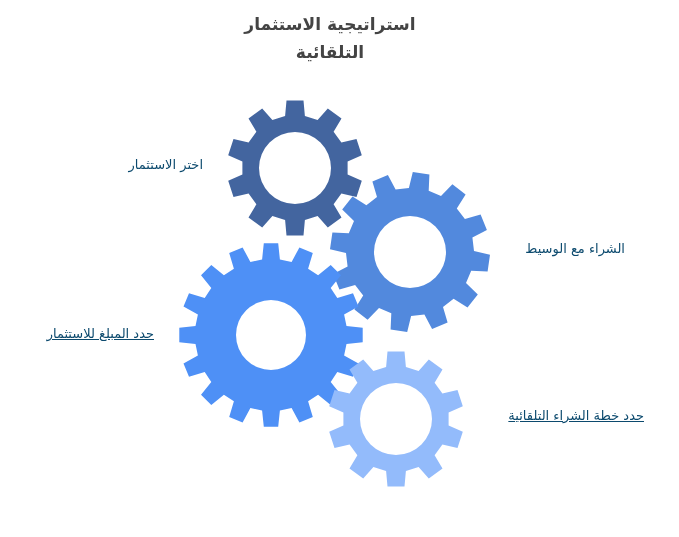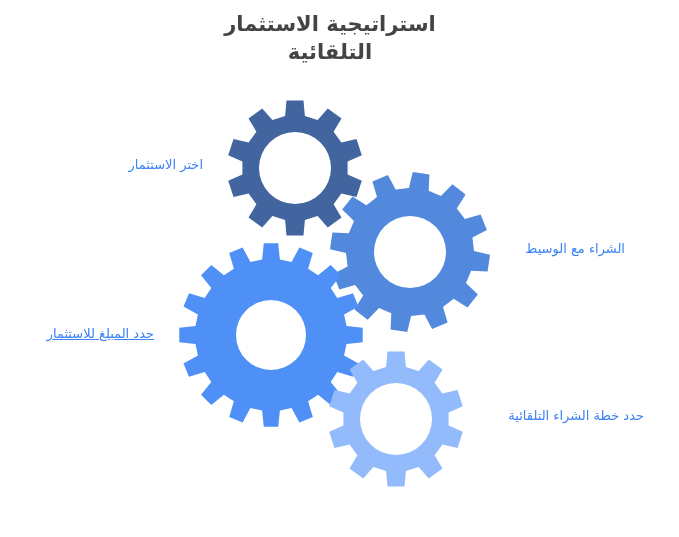--- a/index.html
+++ b/index.html
@@ -1,20 +1,20 @@
 <!DOCTYPE html>
 <html><head>
 <meta charset="utf-8">
 <style>
   html, body { margin: 0; padding: 0; background: #ffffff; }
   body { width: 679px; height: 537px; position: relative; overflow: hidden;
          font-family: "DejaVu Sans", "Liberation Sans", sans-serif; }
   .title { position: absolute; left: 190px; width: 280px; text-align: center;
-           font-weight: bold; font-size: 21px; color: #444444; line-height: 24px; direction: rtl; }
-  .label { position: absolute; font-size: 13px; color: #3b82f6; direction: rtl; white-space: nowrap; }
+           font-weight: bold; font-size: 17px; color: #444444; line-height: 24px; direction: rtl; }
+  .label { position: absolute; font-size: 13px; color: #0c4a6e; direction: rtl; white-space: nowrap; }
   svg.gears { position: absolute; left: 0; top: 0; }
 </style>
 </head>
 <body>
 
 <div class="title" style="top:12px;">استراتيجية الاستثمار</div>
 <div class="title" style="top:40px;">التلقائية</div>
 
 <svg class="gears" width="679" height="537">
   <g id="gear-0">
@@ -27,13 +27,13 @@
       <path d="M262.1 259.5 L263.8 243.3 L278.2 243.3 L279.9 259.5 L291.6 261.9 L299.4 247.5 L312.8 253.0 L308.1 268.7 L318.1 275.3 L330.7 265.0 L341.0 275.3 L330.7 287.9 L337.3 297.9 L353.0 293.2 L358.5 306.6 L344.1 314.4 L346.5 326.1 L362.7 327.8 L362.7 342.2 L346.5 343.9 L344.1 355.6 L358.5 363.4 L353.0 376.8 L337.3 372.1 L330.7 382.1 L341.0 394.7 L330.7 405.0 L318.1 394.7 L308.1 401.3 L312.8 417.0 L299.4 422.5 L291.6 408.1 L279.9 410.5 L278.2 426.7 L263.8 426.7 L262.1 410.5 L250.4 408.1 L242.6 422.5 L229.2 417.0 L233.9 401.3 L223.9 394.7 L211.3 405.0 L201.0 394.7 L211.3 382.1 L204.7 372.1 L189.0 376.8 L183.5 363.4 L197.9 355.6 L195.5 343.9 L179.3 342.2 L179.3 327.8 L195.5 326.1 L197.9 314.4 L183.5 306.6 L189.0 293.2 L204.7 297.9 L211.3 287.9 L201.0 275.3 L211.3 265.0 L223.9 275.3 L233.9 268.7 L229.2 253.0 L242.6 247.5 L250.4 261.9 Z M306 335 A35 35 0 1 0 236 335 A35 35 0 1 0 306 335 Z" fill="#4E90F6" fill-rule="evenodd"></path>
     </g>
   <g id="gear-3">
       <path d="M386.1 366.9 L387.5 351.5 L404.5 351.5 L405.9 366.9 L418.6 371.0 L428.8 359.4 L442.5 369.4 L434.6 382.7 L442.4 393.5 L457.5 390.0 L462.8 406.3 L448.6 412.4 L448.6 425.6 L462.8 431.7 L457.5 448.0 L442.4 444.5 L434.6 455.3 L442.5 468.6 L428.8 478.6 L418.6 467.0 L405.9 471.1 L404.5 486.5 L387.5 486.5 L386.1 471.1 L373.4 467.0 L363.2 478.6 L349.5 468.6 L357.4 455.3 L349.6 444.5 L334.5 448.0 L329.2 431.7 L343.4 425.6 L343.4 412.4 L329.2 406.3 L334.5 390.0 L349.6 393.5 L357.4 382.7 L349.5 369.4 L363.2 359.4 L373.4 371.0 Z M432 419 A36 36 0 1 0 360 419 A36 36 0 1 0 432 419 Z" fill="#93BBFB" fill-rule="evenodd"></path>
     </g>
 </svg>
 
 <div class="label" style="right:476px; top:157px;">اختر الاستثمار</div>
 <div class="label" style="right:54px; top:241px;">الشراء مع الوسيط</div>
 <div class="label" style="right:525px; top:326px;text-decoration:underline;">حدد المبلغ للاستثمار</div>
-<div class="label" style="right:35px; top:408px;">حدد خطة الشراء التلقائية</div>
+<div class="label" style="right:35px; top:408px;text-decoration:underline;">حدد خطة الشراء التلقائية</div>
 
 </body></html>

